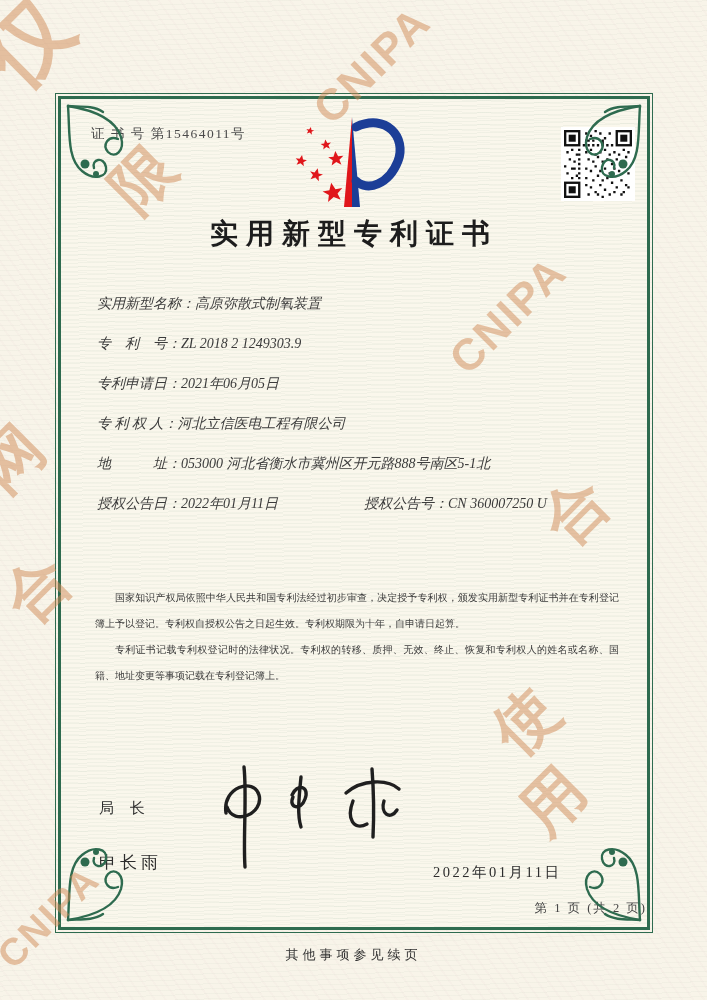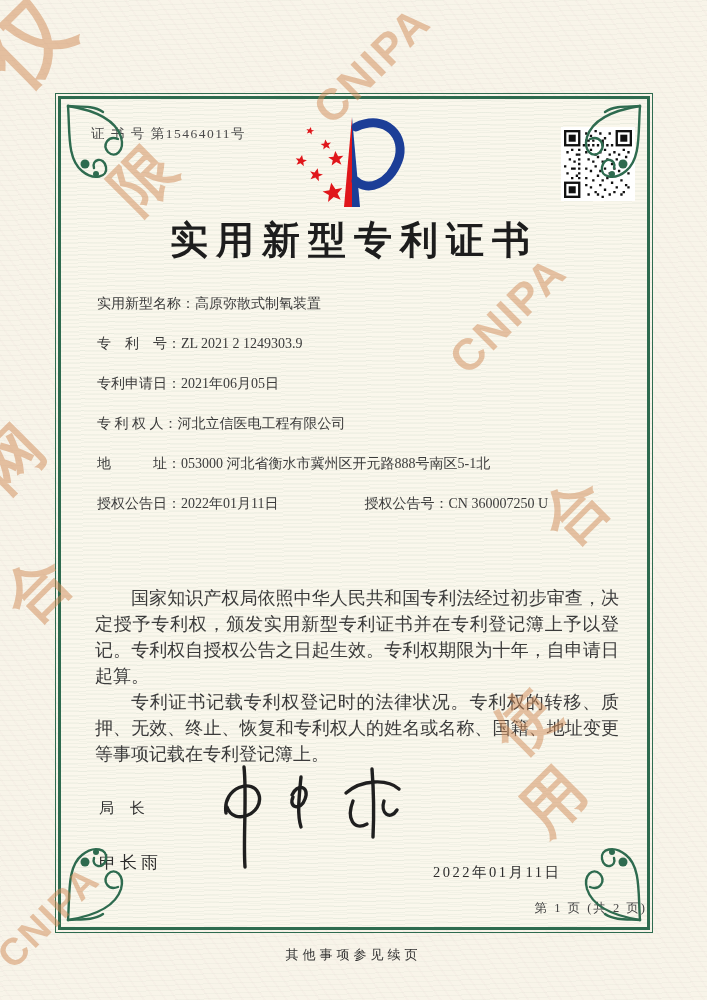--- a/index.html
+++ b/index.html
@@ -55,31 +55,31 @@
   .corner.tr{right:2px;top:2px;transform:scaleX(-1);}
   .corner.bl{left:2px;bottom:2px;transform:scaleY(-1);}
   .corner.br{right:2px;bottom:2px;transform:scale(-1,-1);}
   
   .cert-number{position:absolute;left:30px;top:26px;font-size:13.5px;letter-spacing:1.5px;color:#4a4a4a;}
   .logo{position:absolute;left:50%;top:12px;transform:translateX(-50%);width:132px;height:98px;}
   .qr{position:absolute;right:12px;top:28px;width:74px;height:74px;background:#fff;padding:3px;box-sizing:border-box;}
   .qr svg{width:100%;height:100%;display:block;}
   .title{
     position:absolute;top:116px;left:0;width:100%;text-align:center;
-    font-size:38px;font-weight:bold;letter-spacing:8px;color:#1d1d1d;
+    font-size:28px;font-weight:bold;letter-spacing:8px;color:#1d1d1d;
   }
   
   .fields{position:absolute;left:36px;right:30px;top:196px;font-size:14px;}
-  .field-row{margin-bottom:22px;white-space:nowrap;}
+  .field-row{margin-bottom:22px;white-space:nowrap;font-style:italic;}
   .field-label{color:#3b3b3b;}
   .field-value{color:#3b3b3b;}
   .grant-row{display:flex;gap:12px;}
   .grant-col2{margin-left:74px;}
   
-  .paras{position:absolute;left:34px;right:28px;top:486px;font-size:18px;line-height:26px;text-align:justify;}
+  .paras{position:absolute;left:34px;right:28px;top:486px;font-size:10px;line-height:26px;text-align:justify;}
   .paras p{margin:0;text-indent:2em;}
   
   .signer-title{position:absolute;left:38px;top:700px;font-size:15px;letter-spacing:6px;color:#2c2c2c;}
   .signer-name{position:absolute;left:38px;top:752px;font-size:17px;letter-spacing:4px;color:#2c2c2c;}
   .sig-script{position:absolute;left:135px;top:656px;width:235px;height:120px;}
   .issue-date{position:absolute;left:372px;top:764px;font-size:14.5px;letter-spacing:2.5px;color:#2c2c2c;}
   .page-info{position:absolute;bottom:10px;left:0;width:100%;text-align:right;font-size:12.5px;letter-spacing:2px;color:#444;}
   
   .footer-note{position:absolute;top:946px;left:0;width:100%;text-align:center;font-size:13px;letter-spacing:4px;color:#333;z-index:4;}
 </style>
@@ -182,21 +182,21 @@
         </svg>
       </div>
 
       <div class="title">实用新型专利证书</div>
 
       <div class="fields">
         <div class="field-row">
           <span class="field-label">实用新型名称：</span><span class="field-value">高原弥散式制氧装置</span>
         </div>
         <div class="field-row">
-          <span class="field-label">专　利　号：</span><span class="field-value">ZL 2021 2 1249303.9</span>
+          <span class="field-label">专　利　号：</span><span class="field-value">ZL 2018 2 1249303.9</span>
         </div>
         <div class="field-row">
           <span class="field-label">专利申请日：</span><span class="field-value">2021年06月05日</span>
         </div>
         <div class="field-row">
           <span class="field-label">专 利 权 人：</span><span class="field-value">河北立信医电工程有限公司</span>
         </div>
         <div class="field-row">
           <span class="field-label">地　　　址：</span><span class="field-value">053000 河北省衡水市冀州区开元路888号南区5-1北</span>
         </div>

